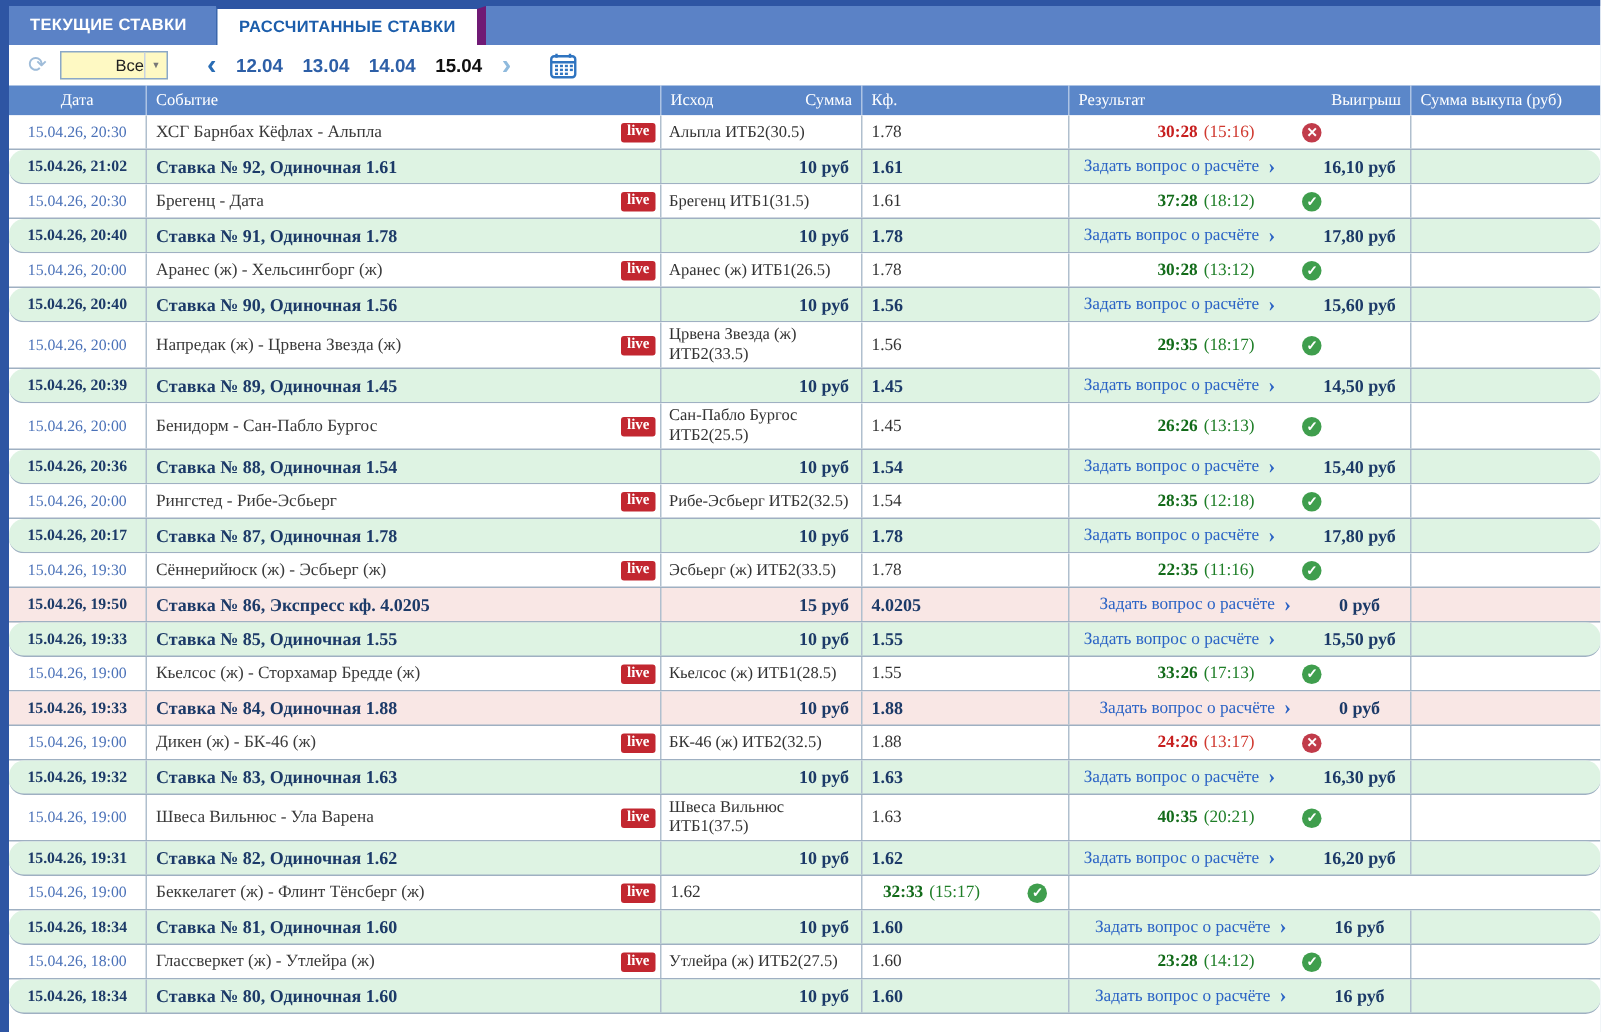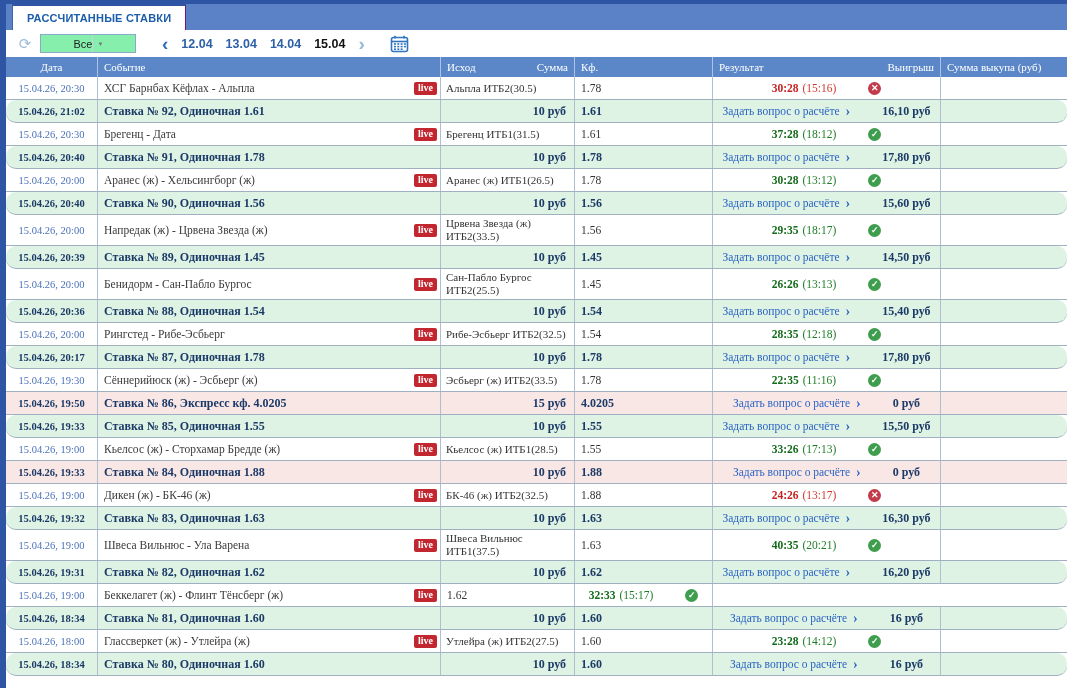--- a/index.html
+++ b/index.html
@@ -7,27 +7,27 @@
   body { font-family:"Liberation Sans","DejaVu Sans",sans-serif; }
   .app{
     position:relative; width:1067px; height:688px; overflow:hidden;
     background:#fff; border-top:4px solid #2e55a3; border-left:6px solid #2e55a3;
   }
   
   .tabbar{ height:26px; background:#5b82c6; display:flex; align-items:stretch; }
   .tab{ display:flex; align-items:center; padding:0 14px; font-size:11px; font-weight:bold;
         color:#fff; cursor:pointer; letter-spacing:.2px; }
   .tab.active{ background:#fff; color:#1b5dab; border-top:2px solid #2e55a3;
-        border-left:1px solid #3a66ab; border-right:1px solid #701a75; margin-left:6px; }
+        border-left:1px solid #3a66ab; border-right:6px solid #701a75; margin-left:6px; }
   
   .toolbar{ height:27px; background:#fff; display:flex; align-items:center; padding-left:10px; }
   .refresh{ width:18px; height:18px; color:#9fbcd9; font-size:15px; line-height:17px;
         text-align:center; cursor:pointer; margin-right:6px; }
-  .dropdown{ width:96px; height:19px; border:1px solid #8aa8c8; background:#86efac;
-        display:flex; align-items:center; justify-content:center; cursor:pointer; }
+  .dropdown{ width:72px; height:19px; border:1px solid #8aa8c8; background:#fef9c3;
+        display:flex; align-items:center; justify-content:flex-end; cursor:pointer; }
   .dropdown .val{ font-size:11px; color:#222; padding-left:5px; }
   .dropdown .arrow{ width:15px; height:100%; border-left:1px solid #c8d4e2; color:#777;
         font-size:6px; display:flex; align-items:center; justify-content:center; }
   .datenav{ display:flex; align-items:center; margin-left:24px; gap:11px; }
   .chev{ font-size:19px; font-weight:bold; line-height:16px; cursor:pointer; padding:0 2px; }
   .chev.prev{ color:#2a6db5; }
   .chev.next{ color:#8fbadd; }
   .datelink{ font-size:12.5px; font-weight:bold; color:#2d5fa7; cursor:pointer; }
   .datelink.sel{ color:#111; }
   .calbtn{ margin-left:12px; cursor:pointer; display:flex; align-items:center; }
@@ -75,20 +75,21 @@
   .qlink .lchev{ font-size:14px; font-weight:bold; line-height:11px; }
   .winamt{ font-size:12px; font-weight:bold; color:#1c3a68; }
   .cell-buyback{ min-width:0; }
 </style>
 </head>
 <body>
 
 <div class="app">
 
   <div class="tabbar">
+    <div class="tab">ТЕКУЩИЕ СТАВКИ</div>
     <div class="tab active">РАССЧИТАННЫЕ СТАВКИ</div>
   </div>
 
   <div class="toolbar">
     <div class="refresh">⟳</div>
     <div class="dropdown">
       <span class="val">Все</span>
       <span class="arrow">▼</span>
     </div>
     <div class="datenav">

